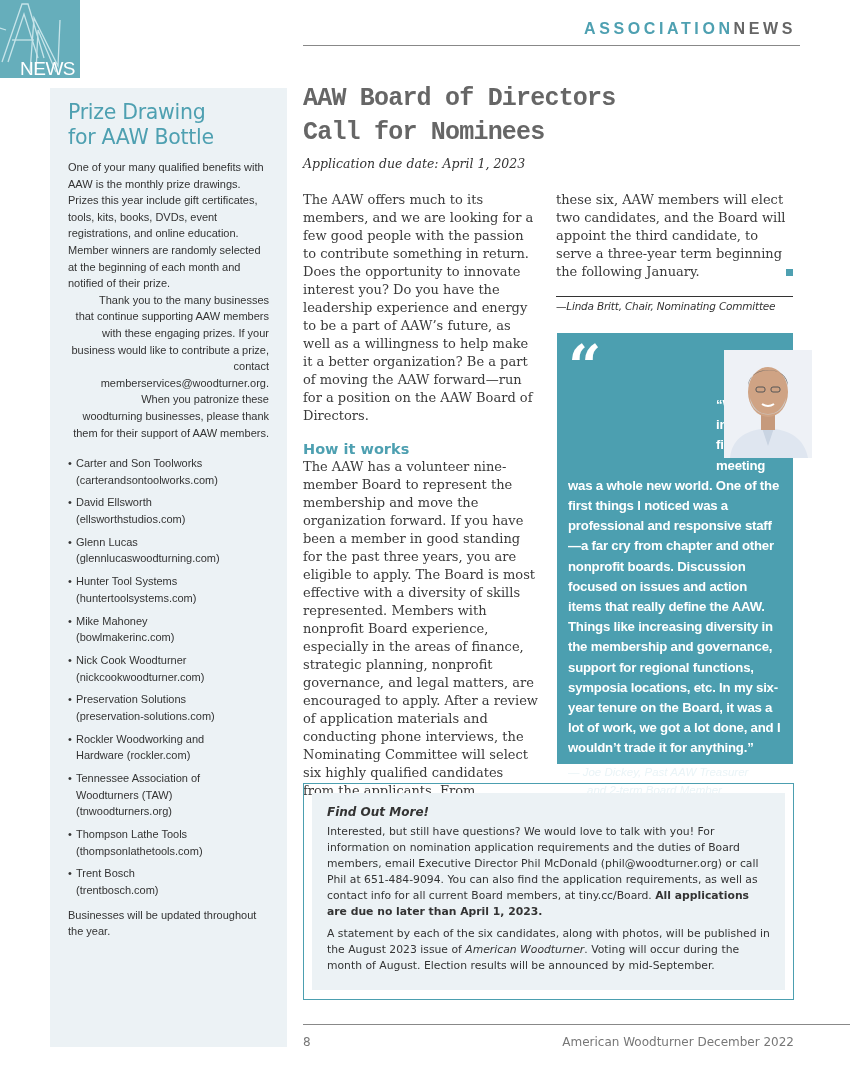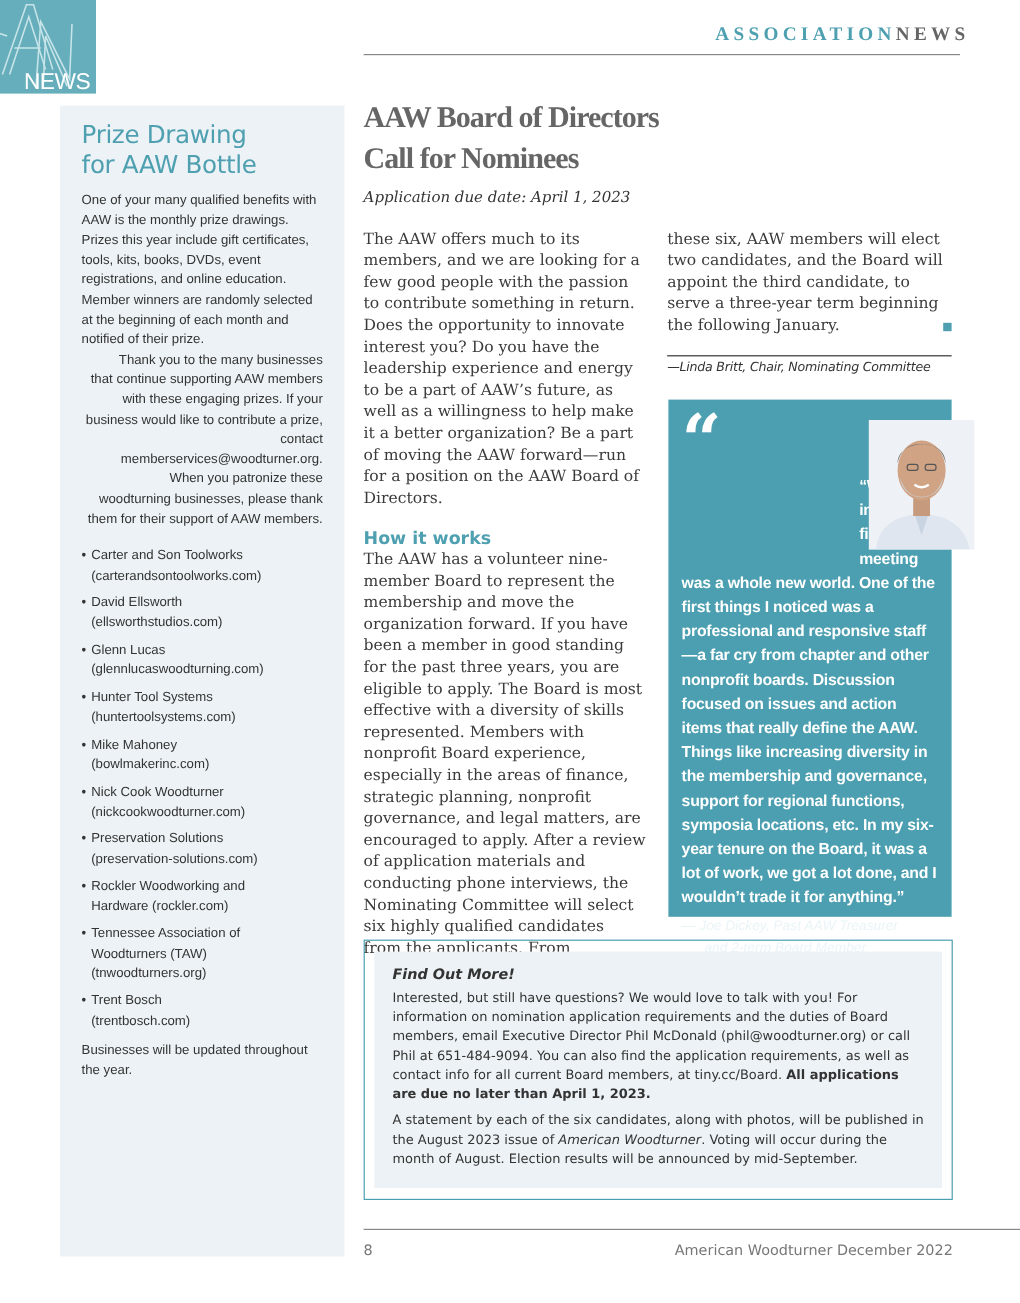--- a/index.html
+++ b/index.html
@@ -10,22 +10,22 @@
   .logo {
     position: absolute; left: 0; top: 0; width: 80px; height: 78px;
     background: #66aebb; overflow: hidden;
   }
   .logo svg { position: absolute; left: 0; top: 0; }
   .logo .news {
     position: absolute; left: 20px; bottom: -2px; color: #fff;
     font-family: "Liberation Sans", sans-serif; font-size: 19px; letter-spacing: -0.5px;
   }
   .header-tag {
-    position: absolute; right: 42px; top: 20px;
-    font-family: Liberation Serif, serif; font-size: 16px; letter-spacing: 3.6px; font-weight: bold;
+    position: absolute; right: 54px; top: 20px;
+    font-family: Liberation Sans, sans-serif; font-size: 16px; letter-spacing: 3.6px; font-weight: bold;
   }
   .header-tag .a { color: #4ea0b1; }
   .header-tag .n { color: #666; }
   .header-rule { position: absolute; left: 303px; top: 45px; width: 497px; height: 1px; background: #888; }
 
   .sidebar {
     position: absolute; left: 50px; top: 88px; width: 237px; height: 959px;
     background: #ecf2f5; box-sizing: border-box; padding: 12px 18px 0 18px;
     font-family: "Liberation Sans", sans-serif; font-size: 11px; line-height: 16.6px; color: #333;
   }
@@ -35,21 +35,21 @@
   }
   .sidebar p { margin: 0; }
   .sidebar .indent { text-indent: 12px; text-align: right; }
   .sponsors { list-style: none; margin: 14px 0 0 0; padding: 0; }
   .sponsors li { margin-bottom: 6.2px; padding-left: 8px; position: relative; }
   .sponsors li::before { content: "•"; position: absolute; left: 0; top: 0; }
   .sidebar .closing { margin-top: 8px; }
 
   .title {
     position: absolute; left: 303px; top: 82px; margin: 0; width: 320px;
-    font-family: Liberation Serif, serif; font-weight: bold; color: #666;
+    font-family: Liberation Mono, monospace; font-weight: bold; color: #666;
     font-size: 25px; line-height: 34px; letter-spacing: -0.8px;
   }
   .due {
     position: absolute; left: 303px; top: 156px;
     font-family: "DejaVu Serif", serif; font-style: italic; font-size: 12.5px; color: #333;
   }
   .col {
     position: absolute; font-family: "DejaVu Serif", serif; font-size: 13px; line-height: 18px; color: #3a3a3a;
   }
   .col1 { left: 303px; top: 191px; width: 235px; }
@@ -136,20 +136,21 @@
   <ul class="sponsors">
     <li><span>Carter and Son Toolworks</span><br><span>(carterandsontoolworks.com)</span></li>
     <li><span>David Ellsworth</span><br><span>(ellsworthstudios.com)</span></li>
     <li><span>Glenn Lucas</span><br><span>(glennlucaswoodturning.com)</span></li>
     <li><span>Hunter Tool Systems</span><br><span>(huntertoolsystems.com)</span></li>
     <li><span>Mike Mahoney</span><br><span>(bowlmakerinc.com)</span></li>
     <li><span>Nick Cook Woodturner</span><br><span>(nickcookwoodturner.com)</span></li>
     <li><span>Preservation Solutions</span><br><span>(preservation-solutions.com)</span></li>
     <li style="width:150px"><span>Rockler Woodworking and Hardware</span> <span>(rockler.com)</span></li>
     <li style="width:140px"><span>Tennessee Association of Woodturners (TAW)</span><br><span>(tnwoodturners.org)</span></li>
+    <li><span>Thompson Lathe Tools</span><br><span>(thompsonlathetools.com)</span></li>
     <li><span>Trent Bosch</span><br><span>(trentbosch.com)</span></li>
   </ul>
   <p class="closing">Businesses will be updated throughout the year.</p>
 </aside>
 
 <h1 class="title">
   <span>AAW Board of Directors</span><br>
   <span>Call for Nominees</span>
 </h1>
 <div class="due">Application due date: April 1, 2023</div>

